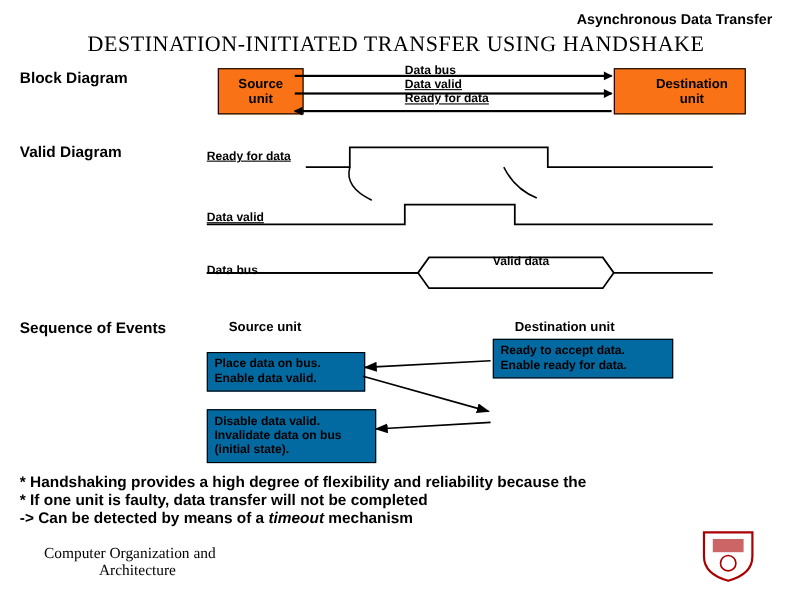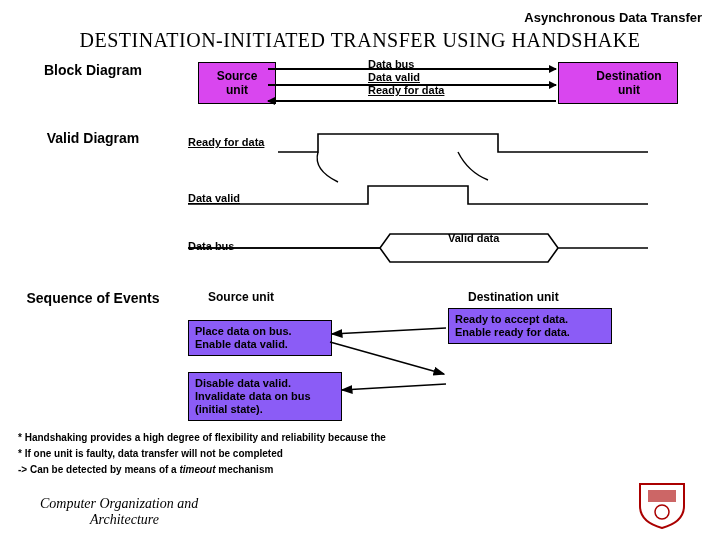--- a/index.html
+++ b/index.html
@@ -30,29 +30,28 @@
   .row {
     display: flex;
     align-items: flex-start;
     margin-bottom: 10px;
   }
   .sec-label {
     font-weight: bold;
     font-size: 14px;
     width: 150px;
     flex-shrink: 0;
-    text-align: center;
   }
   .box {
     border: 1.5px solid #000;
     padding: 6px 8px;
     text-align: center;
     font-weight: bold;
     font-size: 12px;
-    background: #d946ef;
+    background: #f97316;
   }
   
   .block-area {
     position: relative;
     flex: 1;
     height: 58px;
   }
   .src-box { position: absolute; left: 30px; top: 0; width: 60px; }
   .dst-box { position: absolute; left: 390px; top: 0; width: 80px; padding-left: 30px; }
   .bus-labels {
@@ -103,35 +102,34 @@
     position: absolute;
     font-weight: bold;
     font-size: 12px;
   }
   .sbox {
     position: absolute;
     border: 1.5px solid #000;
     padding: 4px 6px;
     font-weight: bold;
     font-size: 11px;
-    background: #8b5cf6;
+    background: #0369a1;
     line-height: 13px;
   }
 
   
   .notes {
     font-weight: bold;
-    font-size: 10px;
+    font-size: 14px;
     line-height: 16px;
     margin-top: 8px;
   }
   .footer-txt {
     font-family: "Times New Roman", serif;
     font-size: 14px;
-    font-style: italic;
   }
   .crest {
     position: absolute;
     right: 30px;
     bottom: 10px;
     width: 56px;
     height: 52px;
   }
 </style>
 </head>

